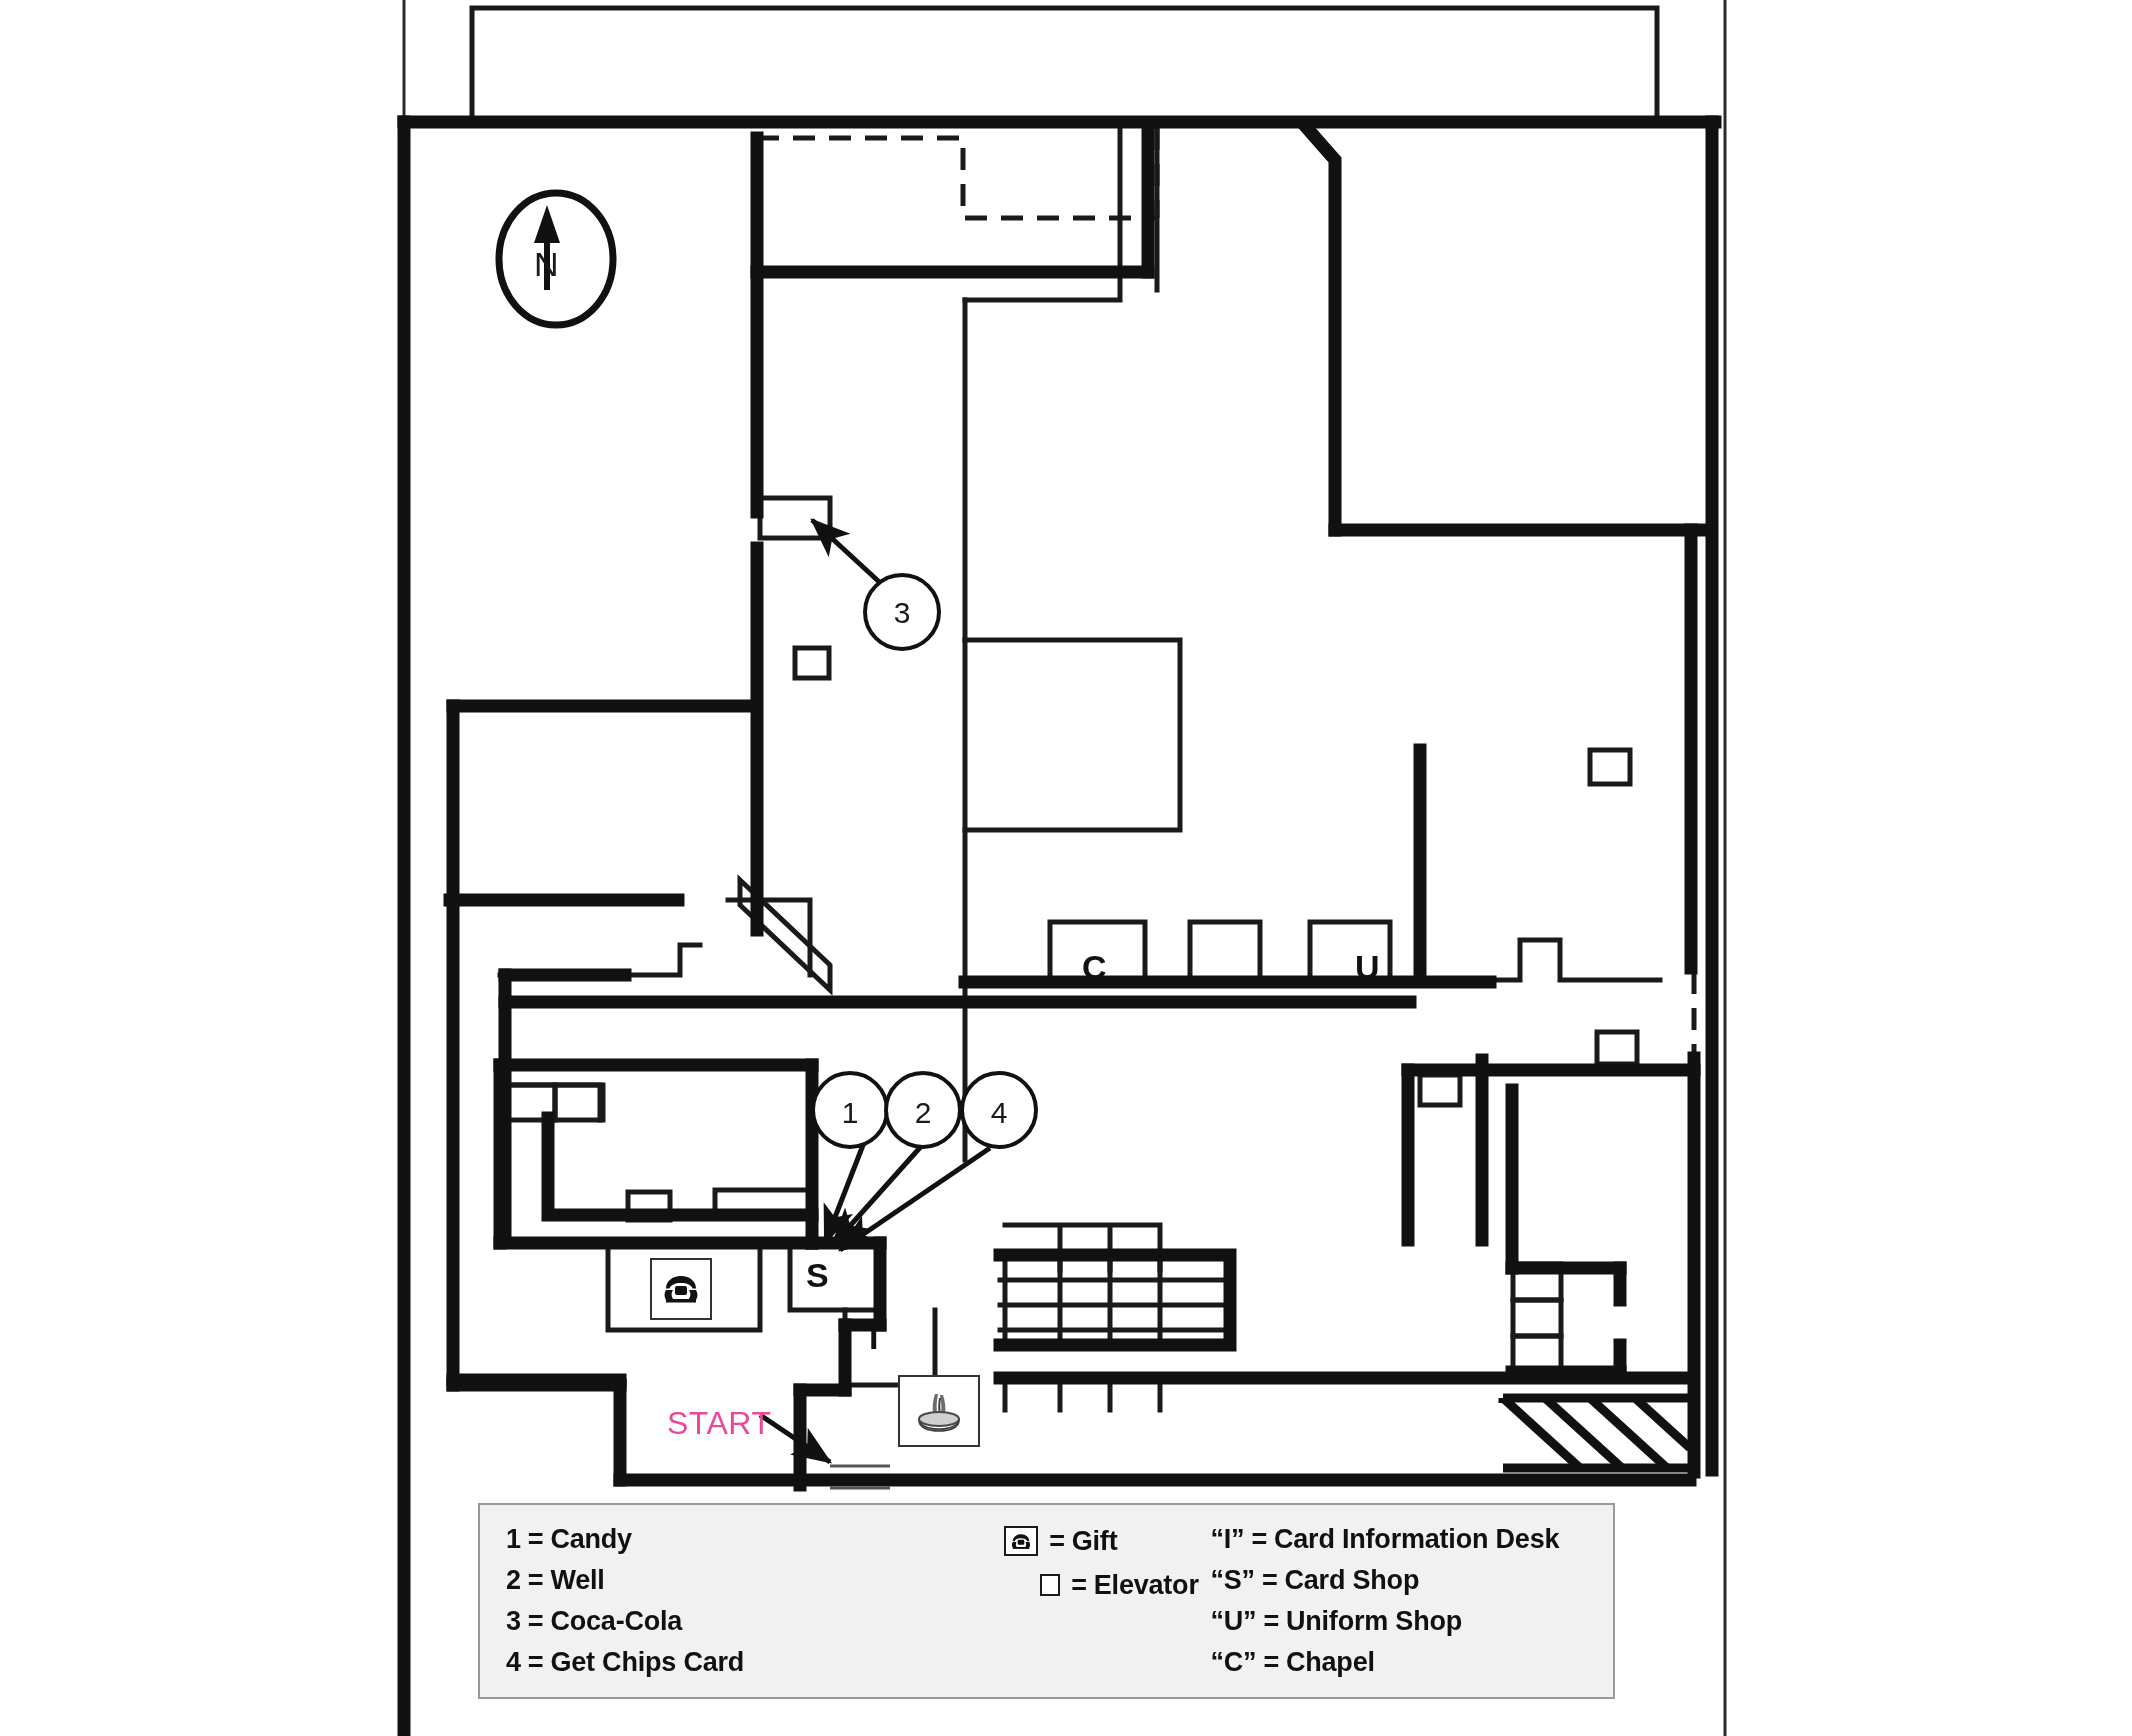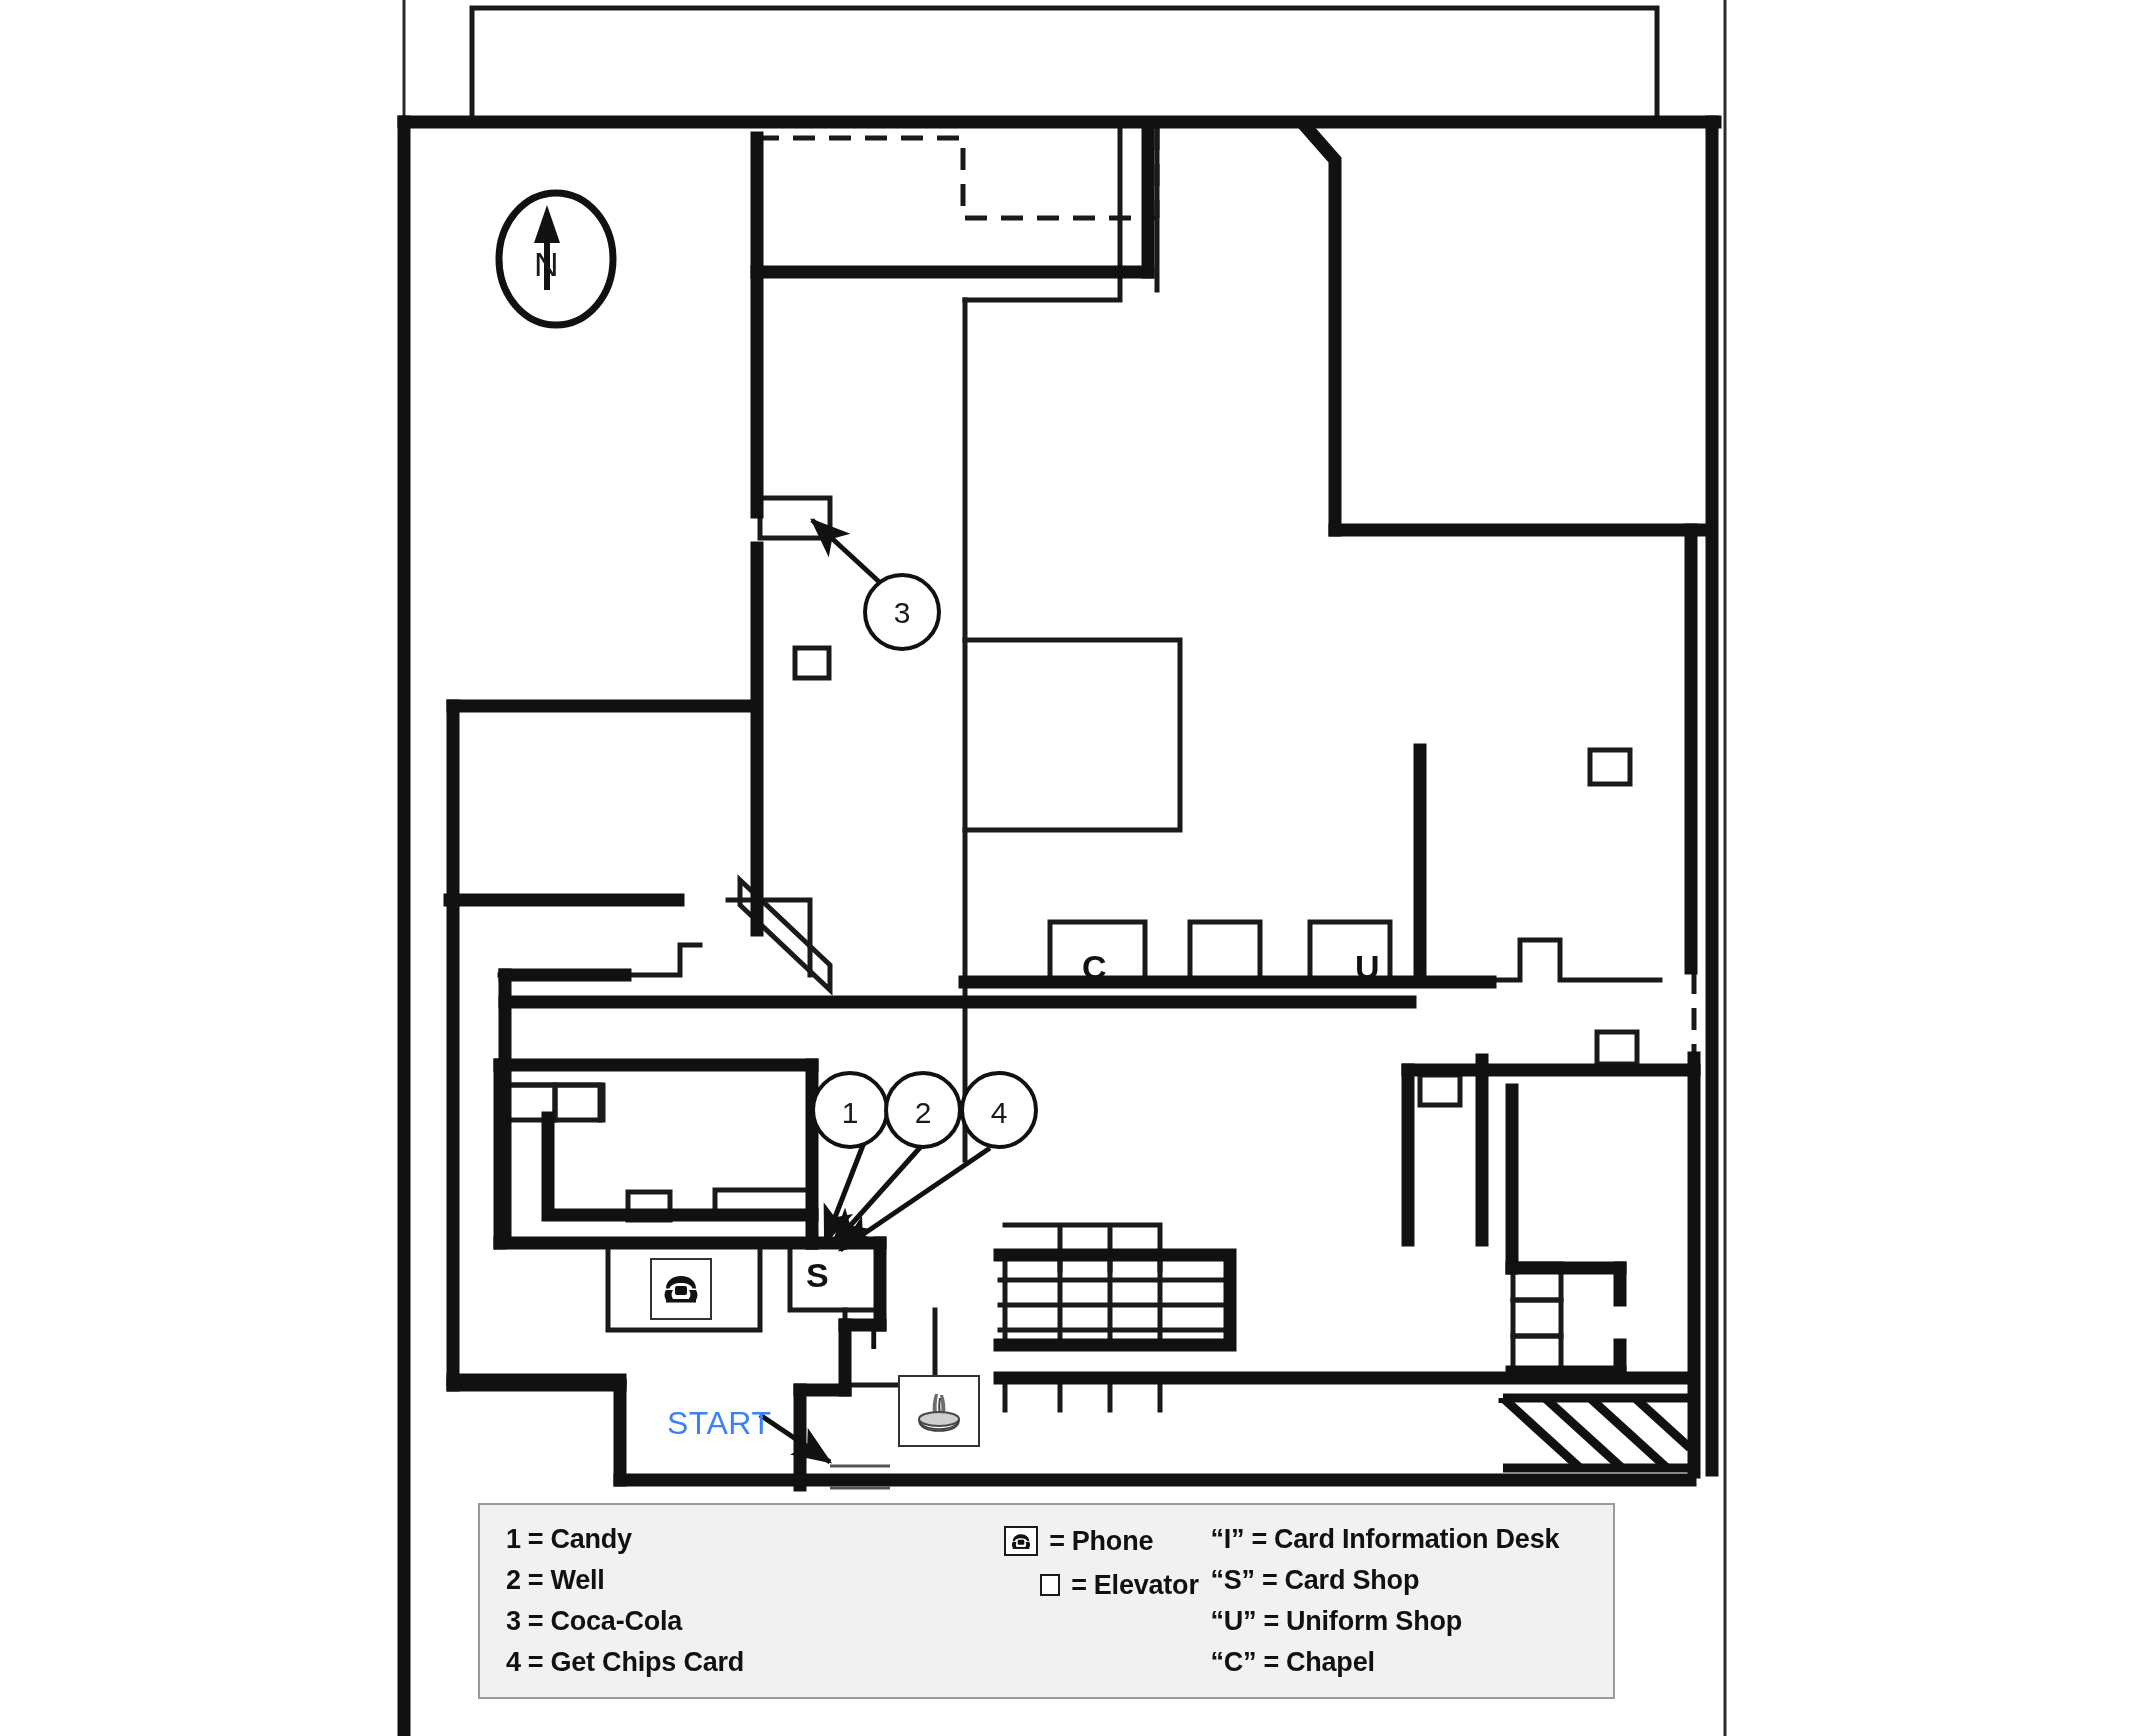--- a/index.html
+++ b/index.html
@@ -99,21 +99,21 @@
   #label-C { left: 1082px; top: 950px; font-size: 34px; }
   #label-U { left: 1355px; top: 950px; font-size: 34px; }
   #label-S { left: 806px; top: 1258px; font-size: 34px; }
   #label-I { left: 869px; top: 1320px; font-size: 34px; }
 
   #label-start {
     position: absolute;
     left: 667px; top: 1405px;
     font-size: 32px;
     font-weight: normal;
-    color: #3b82f6;
+    color: #ec4899;
     letter-spacing: 0.5px;
   }
 
   .callout-num {
     position: absolute;
     font-size: 30px;
     color: #1a1a1a;
     font-weight: normal;
     text-align: center;
     line-height: 1;
@@ -397,21 +397,21 @@
         <span class="icon-phone-box">
           <svg width="22" height="19" viewBox="0 0 40 34" aria-hidden="true">
             <path d="M20,4 C11,4 5,9.5 5,16.5 L8.5,16.5 C9.5,13 14,11 20,11 C26,11 30.5,13 31.5,16.5 L35,16.5 C35,9.5 29,4 20,4 z" fill="#111111"></path>
             <rect x="14" y="14" width="12" height="9" rx="2" fill="#111111"></rect>
             <path d="M5,18 C3,21 3,25 5,28 L13,28 C10,25 10,21 12,18 z" fill="#111111"></path>
             <path d="M35,18 C37,21 37,25 35,28 L27,28 C30,25 30,21 28,18 z" fill="#111111"></path>
             <rect x="5" y="27" width="30" height="3.5" fill="#111111"></rect>
           </svg>
         </span>
         <span class="eq">=</span>
-        <span>Phone</span>
+        <span>Gift</span>
       </div>
       <div class="legend-row icon-row elev">
         <span class="icon-elev-box"></span>
         <span class="eq">=</span>
         <span>Elevator</span>
       </div>
     </div>
 
     <div class="legend-col letters">
       <div class="legend-row">

